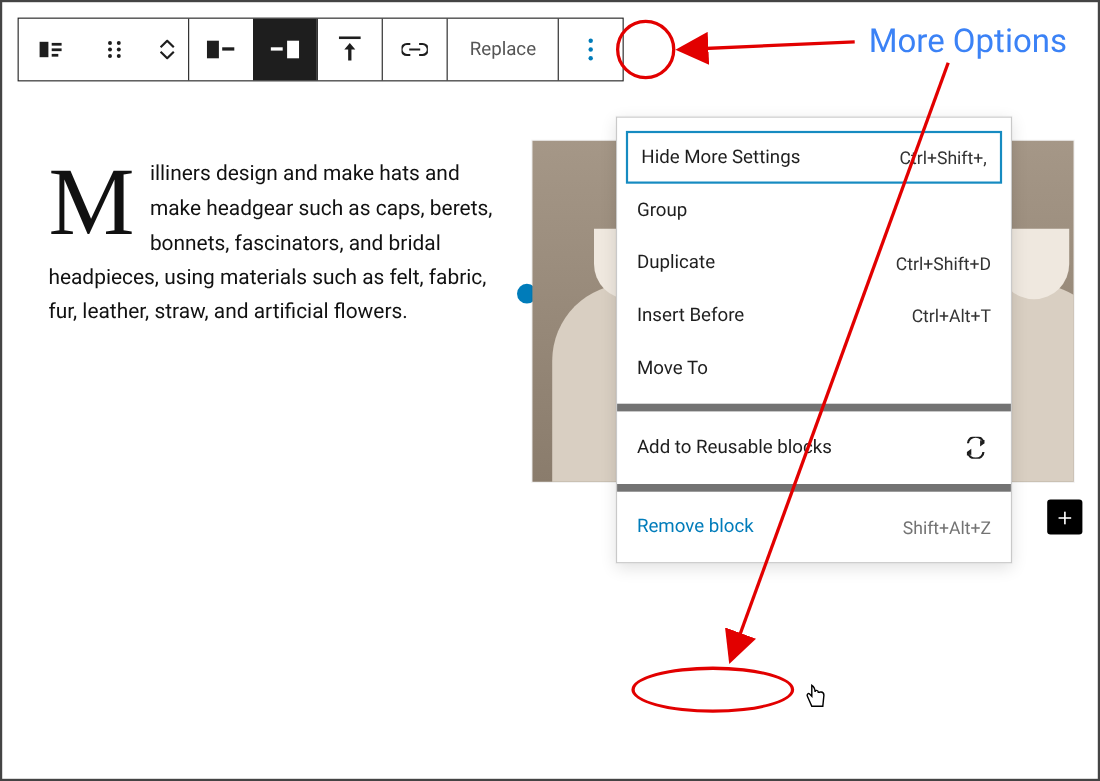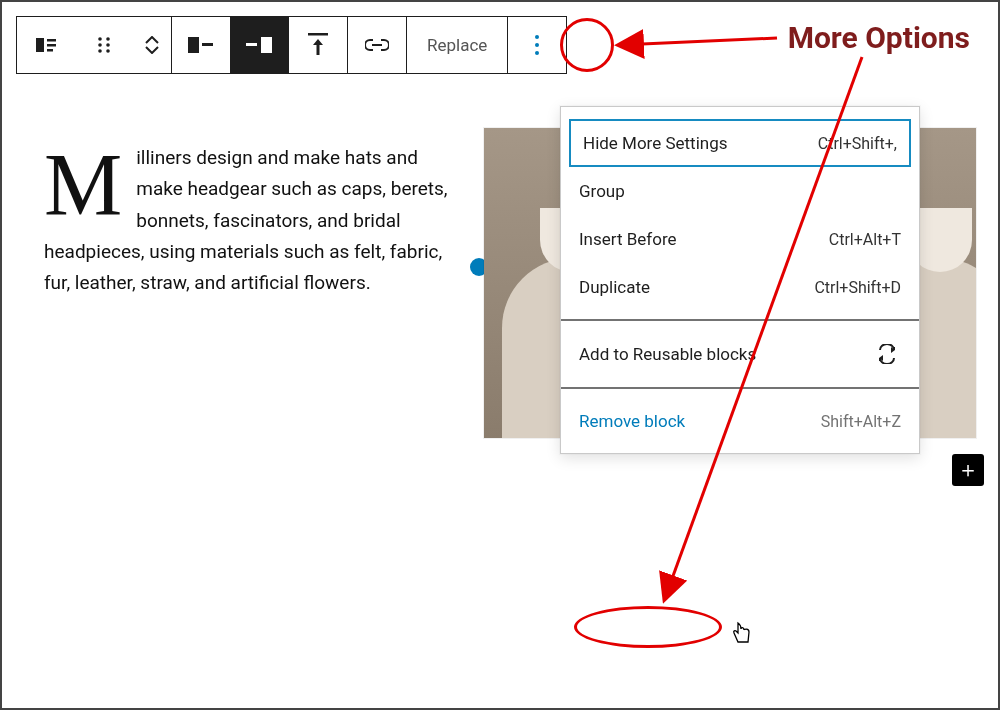--- a/index.html
+++ b/index.html
@@ -141,21 +141,21 @@
   .menu {
     position: absolute;
     left: 558px;
     top: 104px;
     width: 360px;
     background: #fff;
     border: 1px solid #c9c9c9;
     box-shadow: 0 4px 14px rgba(0,0,0,0.12), 0 0 0 1px rgba(0,0,0,0.02);
   }
   .menu-section {
-    border-bottom: 2px solid #737373;
+    border-bottom: 7px solid #737373;
     padding: 8px 0;
   }
   .menu-section:last-child { border-bottom: none; text-align: center; }
   .menu-item {
     display: flex;
     align-items: center;
     justify-content: space-between;
     padding: 14px 18px;
     font-size: 17px;
     color: #1e1e1e;
@@ -188,22 +188,22 @@
     border-radius: 3px;
     cursor: pointer;
   }
 
   
   .ann-label {
     position: absolute;
     right: 28px;
     top: 18px;
     font-size: 30px;
-    font-weight: 700;
-    color: #7f1d1d;
+    font-weight: 400;
+    color: #3b82f6;
   }
   .ring {
     position: absolute;
     border: 3px solid #e20000;
     pointer-events: none;
   }
   .ring.more {
     left: 558px; top: 16px;
     width: 54px; height: 54px;
     border-radius: 50%;
@@ -331,26 +331,29 @@
   <div class="menu">
     <div class="menu-section">
       <div class="menu-item highlight">
         <span>Hide More Settings</span>
         <span class="sc">Ctrl+Shift+,</span>
       </div>
       <div class="menu-item">
         <span>Group</span>
       </div>
       <div class="menu-item">
+        <span>Duplicate</span>
+        <span class="sc">Ctrl+Shift+D</span>
+      </div>
+      <div class="menu-item">
         <span>Insert Before</span>
         <span class="sc">Ctrl+Alt+T</span>
       </div>
       <div class="menu-item">
-        <span>Duplicate</span>
-        <span class="sc">Ctrl+Shift+D</span>
+        <span>Move To</span>
       </div>
     </div>
 
     <div class="menu-section">
       <div class="menu-item">
         <span>Add to Reusable blocks</span>
         <span class="iconcell">
           <svg width="22" height="20" viewBox="0 0 22 20">
             <path d="M4 6 A7 6 0 0 1 18 6 L18 3 M18 14 A7 6 0 0 1 4 14 L4 17" fill="none" stroke="currentColor" stroke-width="2"></path>
             <path d="M15 3 L19 6 L15 9 Z M7 17 L3 14 L7 11 Z" fill="currentColor"></path>

